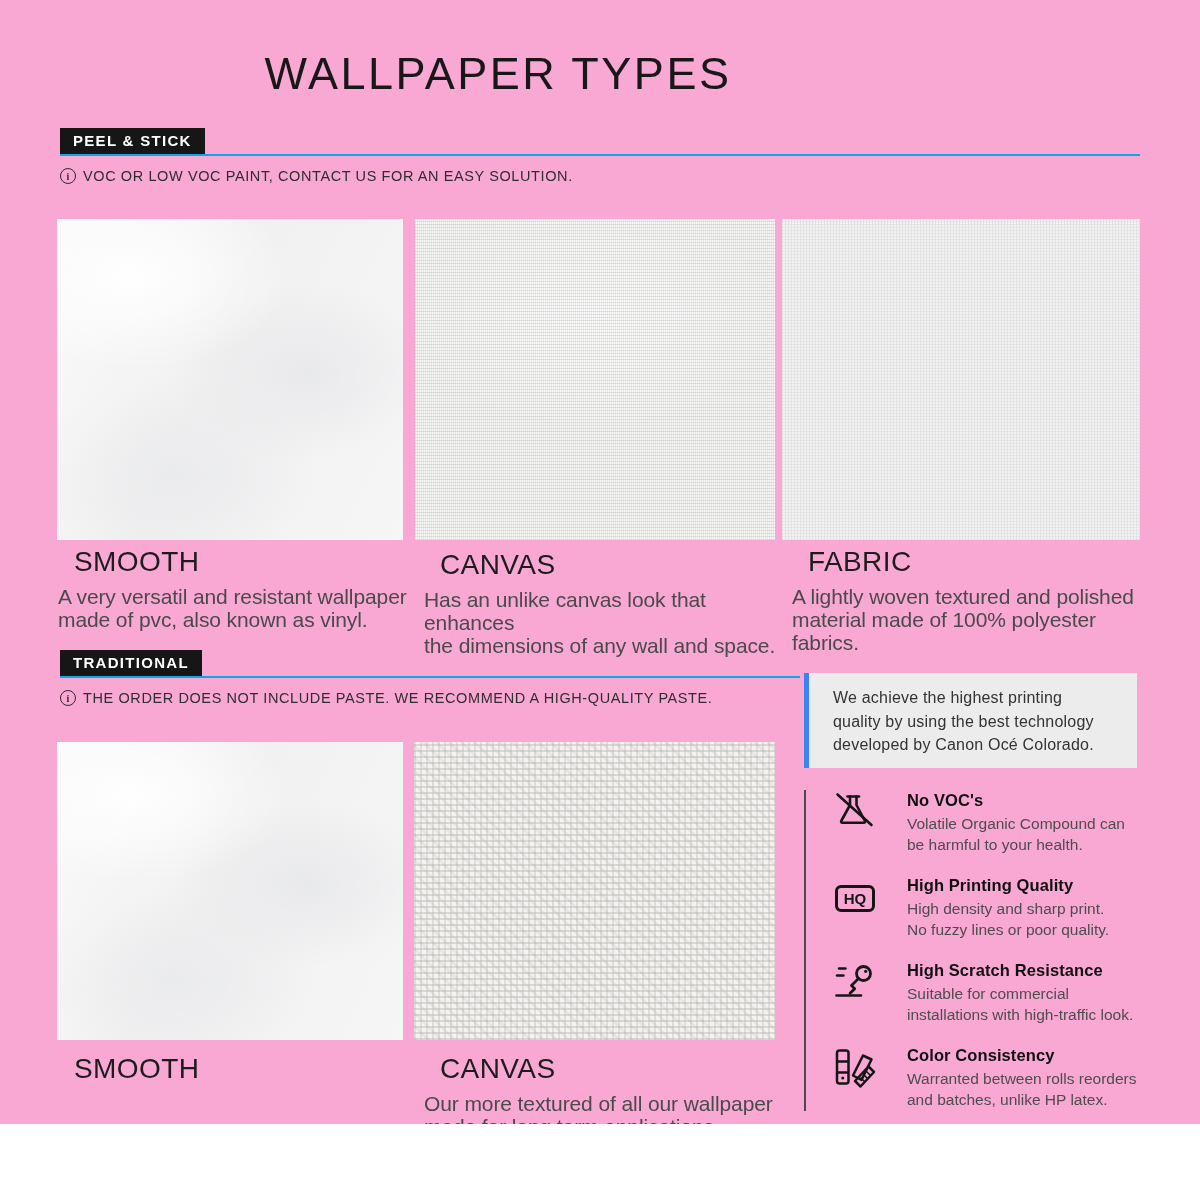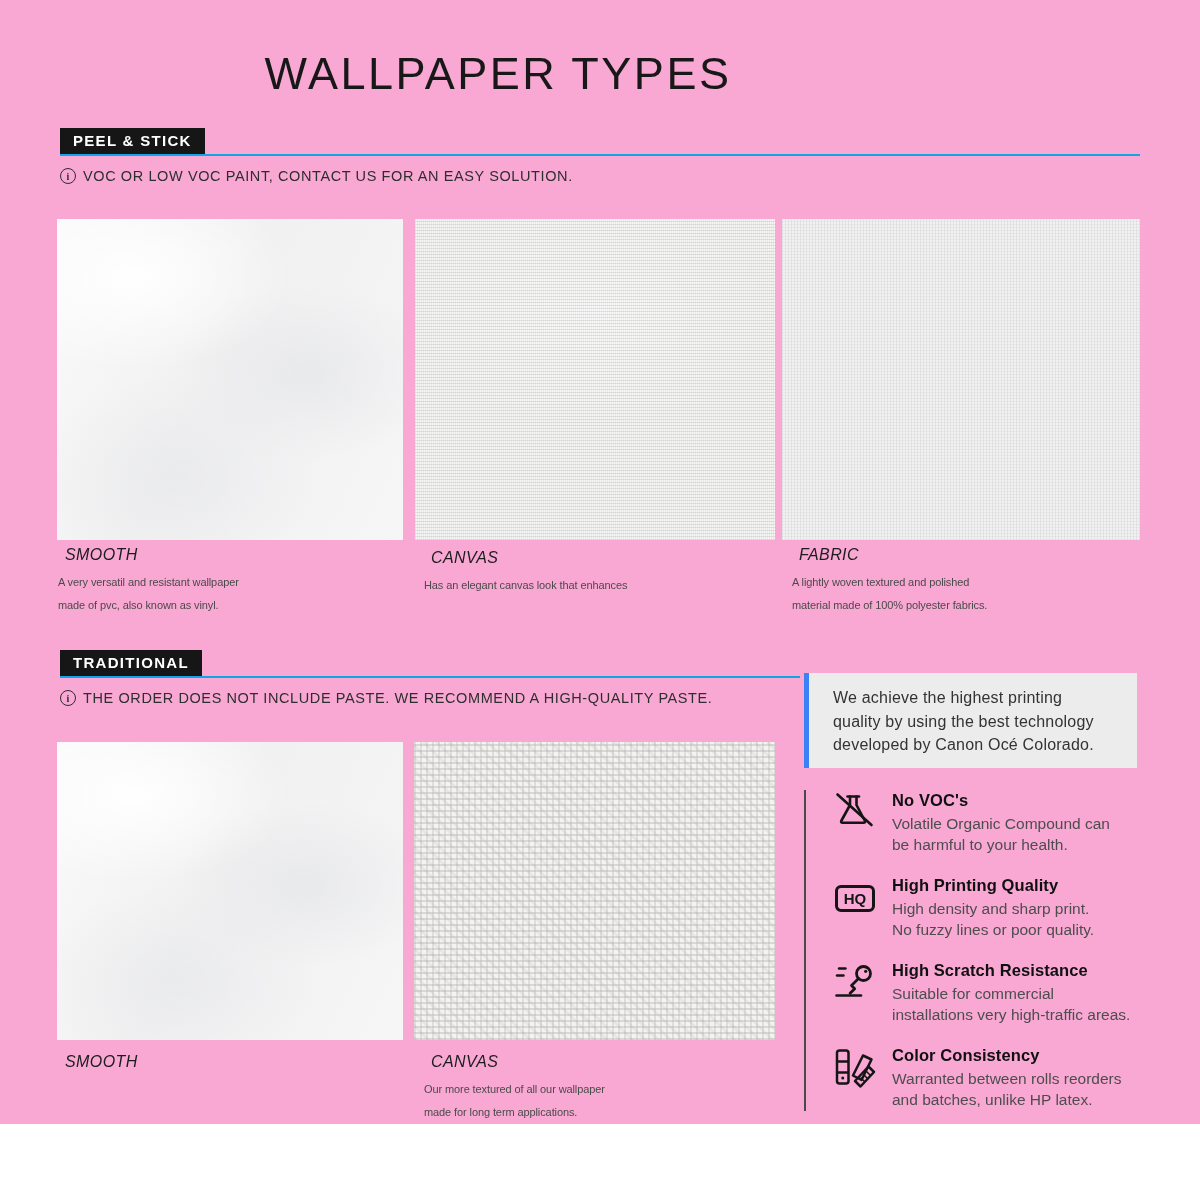--- a/index.html
+++ b/index.html
@@ -60,38 +60,38 @@
       repeating-linear-gradient(90deg, rgba(183,181,175,0.34) 0 2px, rgba(255,255,255,0) 2px 6px),
       repeating-linear-gradient(45deg, rgba(158,156,150,0.14) 0 3px, rgba(255,255,255,0) 3px 9px);
   }
   .sw1a{left:57px; top:219px; width:346px;height:321px;}
   .sw1b{left:415px;top:219px; width:360px;height:321px;}
   .sw1c{left:782px;top:219px; width:358px;height:321px;}
   .sw2a{left:57px; top:742px; width:346px;height:298px;}
   .sw2b{left:414px;top:742px; width:361px;height:298px;}
   
   .swlabel{position:absolute;width:355px;}
-  .swname{font-size:16px;letter-spacing:0.4px;color:#1c1c1c;margin:0 0 7px 7px;font-weight:400;font-style:italic;}
-  .swdesc span{display:block;font-size:11px;line-height:23px;color:#4a4a4a;letter-spacing:-0.1px;}
+  .swname{font-size:28px;letter-spacing:0.4px;color:#1c1c1c;margin:0 0 7px 16px;font-weight:400;}
+  .swdesc span{display:block;font-size:21px;line-height:23px;color:#4a4a4a;letter-spacing:-0.1px;}
   .lab1a{left:58px; top:546px;}
   .lab1b{left:424px;top:549px;}
   .lab1c{left:792px;top:546px;}
   .lab2a{left:58px; top:1053px;}
   .lab2b{left:424px;top:1053px;}
   
   .graybox{
     position:absolute;left:804px;top:673px;width:333px;height:95px;box-sizing:border-box;
     background:#ececec;border-left:5px solid #3b82f6;padding:13px 0 0 24px;
   }
   .graybox span{display:block;font-size:16px;line-height:23.5px;color:#333333;letter-spacing:0.2px;}
   .features{
     position:absolute;left:804px;top:790px;width:336px;box-sizing:border-box;
     border-left:2px solid #4a4a4a;padding-left:26px;
   }
-  .feature{display:flex;gap:14px;margin-bottom:20px;}
+  .feature{display:flex;gap:29px;margin-bottom:20px;}
   .feature:last-child{margin-bottom:1px;}
   .f-icon{flex:0 0 46px;width:46px;height:46px;}
   .f-title{font-size:16.5px;font-weight:700;color:#101010;margin:1px 0 3px 0;letter-spacing:0.1px;}
   .f-desc span{display:block;font-size:15.5px;line-height:21px;color:#4d4d4d;}
   
   .bottom-divider{position:absolute;left:60px;top:1138px;width:1080px;height:2px;background:#8f8f8f;}
 </style>
 </head>
 <body>
 
@@ -117,21 +117,22 @@
   <div class="swlabel lab1a">
     <div class="swname">SMOOTH</div>
     <div class="swdesc">
       <span>A very versatil and resistant wallpaper</span>
       <span>made of pvc, also known as vinyl.</span>
     </div>
   </div>
   <div class="swlabel lab1b">
     <div class="swname">CANVAS</div>
     <div class="swdesc">
-      <span>Has an elegant canvas look that enhances</span>
+      <span>Has an unlike canvas look that enhances</span>
+      <span>the dimensions of any wall and space.</span>
     </div>
   </div>
   <div class="swlabel lab1c">
     <div class="swname">FABRIC</div>
     <div class="swdesc">
       <span>A lightly woven textured and polished</span>
       <span>material made of 100% polyester fabrics.</span>
     </div>
   </div>
 
@@ -209,21 +210,21 @@
           <path d="M26.5 18.5 L19.5 25.5 l3.2 3.2 -4.6 4.6"></path>
           <path d="M7 8.5 h6.5" stroke-width="2.4"></path>
           <path d="M5 15.5 h6.5" stroke-width="2.4"></path>
           <path d="M4.5 35.5 H29" stroke-width="2.6"></path>
         </svg>
       </span>
       <div class="f-text">
         <div class="f-title">High Scratch Resistance</div>
         <div class="f-desc">
           <span>Suitable for commercial</span>
-          <span>installations very high-traffic areas.</span>
+          <span>installations with high-traffic look.</span>
         </div>
       </div>
     </div>
 
     <div class="feature">
       <span class="f-icon">
         <svg viewBox="0 0 46 46" width="46" height="46" fill="none" stroke="#151515" stroke-width="2.5" stroke-linejoin="round">
           <rect x="5" y="5.5" width="11.5" height="33" rx="2.5"></rect>
           <path d="M5 16.5 h11.5"></path>
           <path d="M5 27.5 h11.5"></path>

